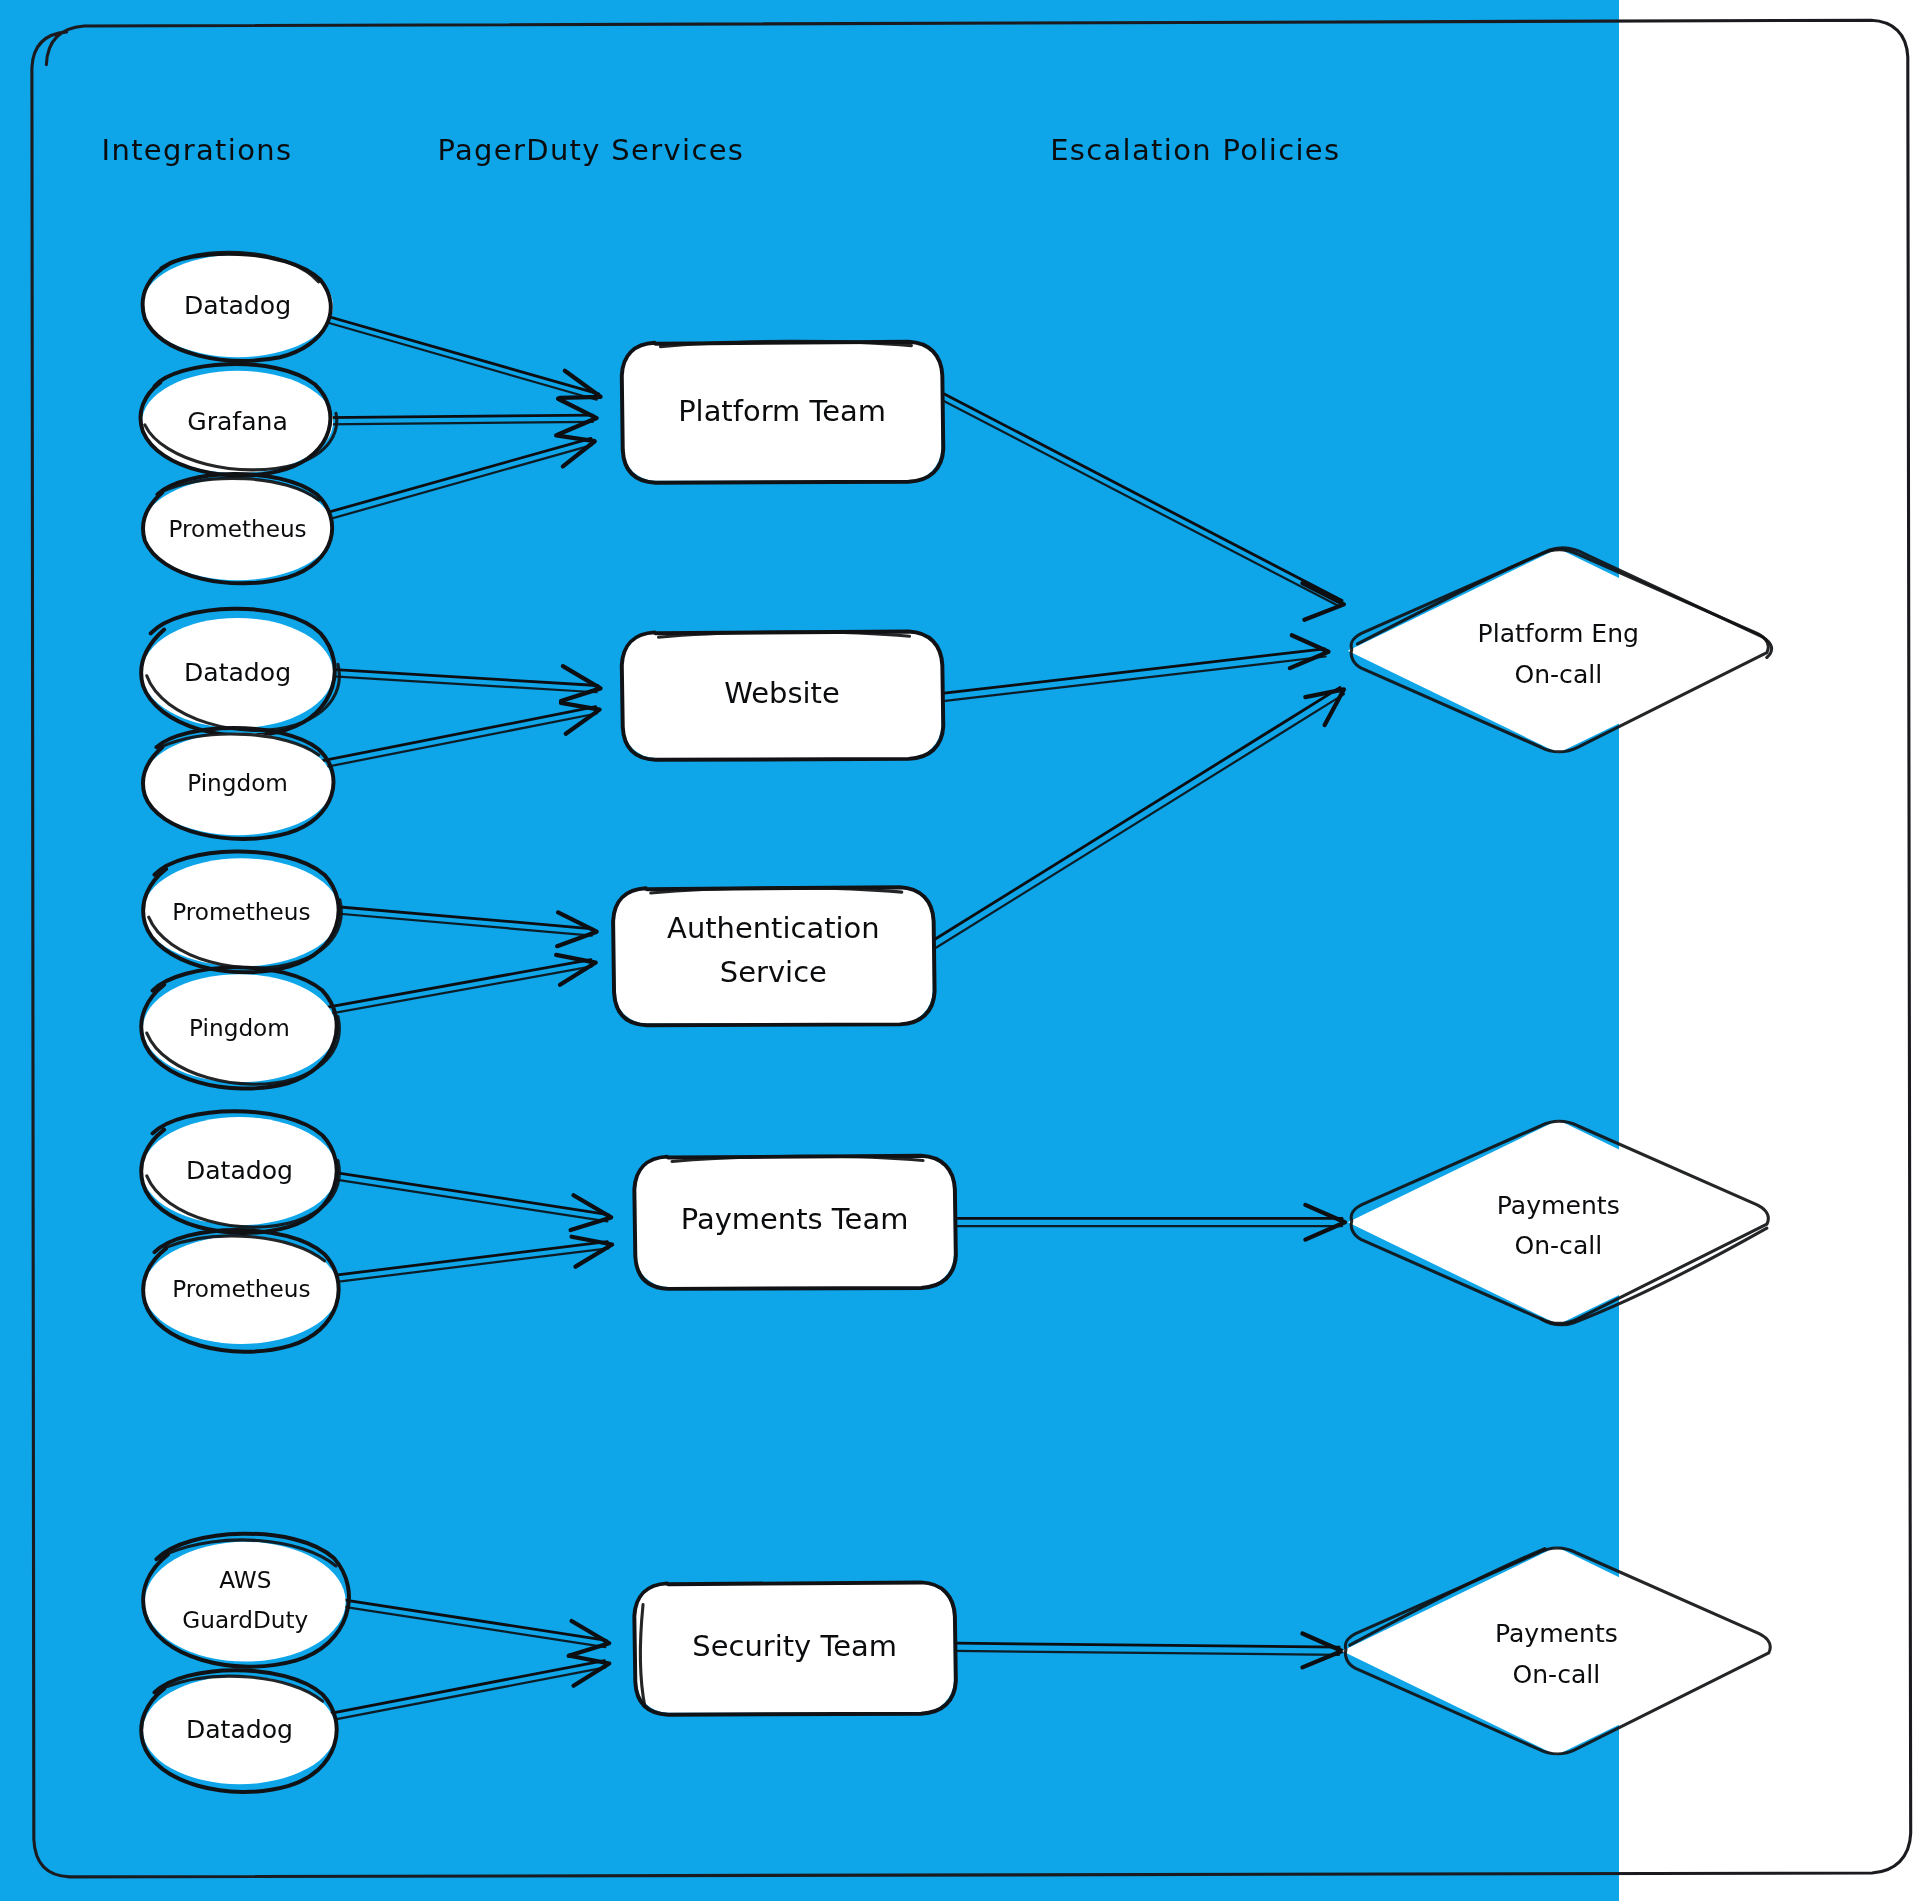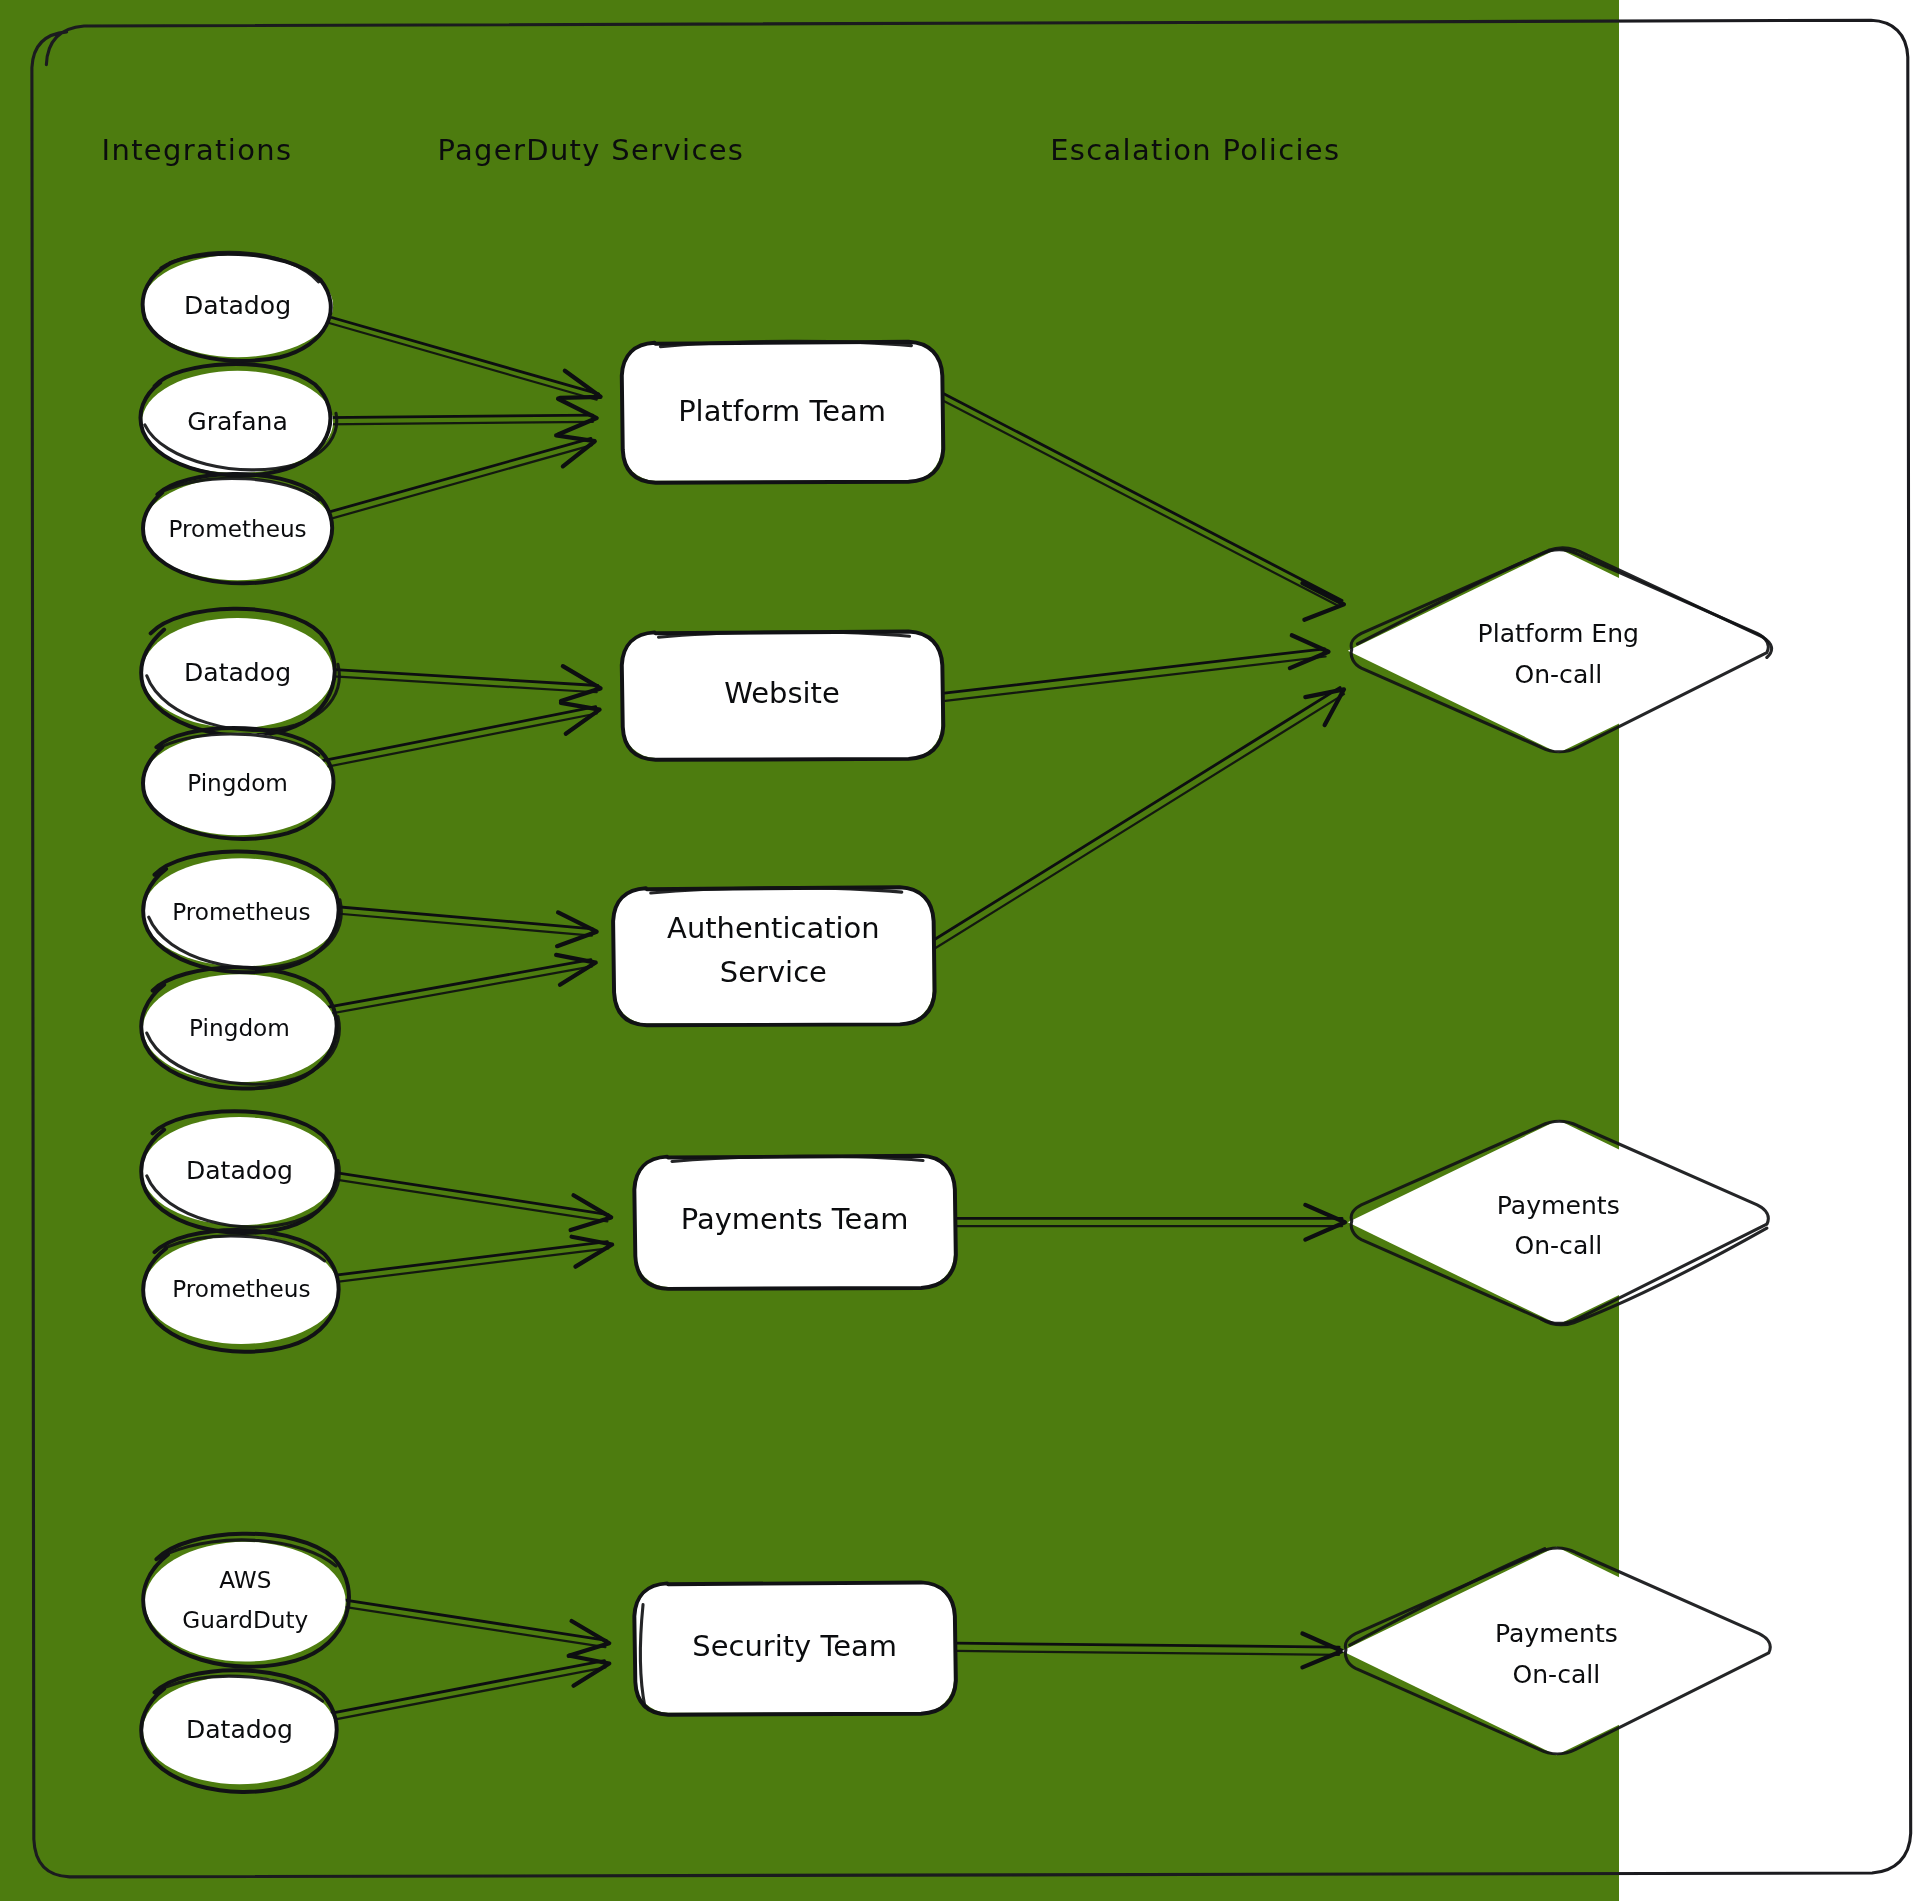--- a/index.html
+++ b/index.html
@@ -10,21 +10,21 @@
   body {
     width: 1931px;
     height: 1901px;
     font-family: "DejaVu Sans", sans-serif;
     overflow: hidden;
   }
   #canvas {
     position: relative;
     width: 1619px;
     height: 1901px;
-    background: #4d7c0f;
+    background: #0ea5e9;
   }
   svg.diagram {
     display: block;
     width: 1931px;
     height: 1901px;
   }
   .shape-fill {
     fill: #ffffff;
   }
   .frame-line {

